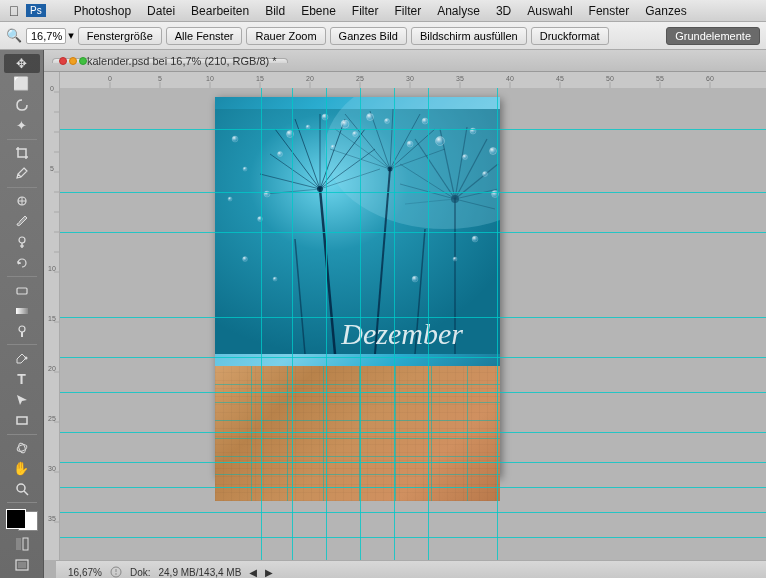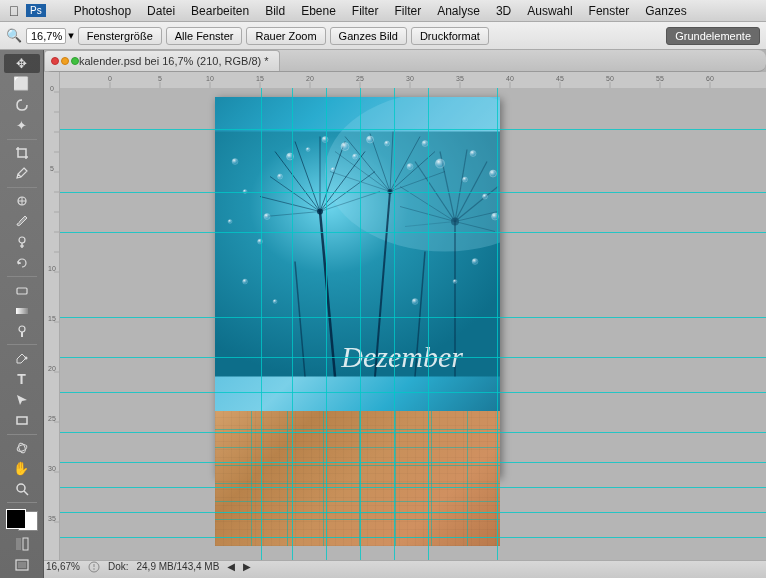--- a/index.html
+++ b/index.html
@@ -27,55 +27,55 @@
     .tool-btn.active { background: rgba(0,0,0,0.4); }
     .tool-separator { width: 30px; height: 1px; background: #888; margin: 2px 0; }
     .foreground-bg { width: 32px; height: 28px; position: relative; margin: 2px 0; cursor: pointer; }
     .fg-square { width: 20px; height: 20px; background: #000; border: 1px solid #fff; position: absolute; top: 0; left: 0; }
     .bg-square { width: 20px; height: 20px; background: #fff; border: 1px solid #888; position: absolute; bottom: 0; right: 0; }
 
     
     #canvas-area { flex: 1; display: flex; flex-direction: column; overflow: hidden; background: #b0b0b0; }
 
     
-    #tab-bar { height: 22px; background: linear-gradient(to bottom, #d0d0d0, #bfbfbf); border-bottom: 1px solid #999; display: flex; align-items: center; padding: 0; border-radius: 8px; }
+    #tab-bar { height: 22px; background: linear-gradient(to bottom, #d0d0d0, #bfbfbf); border-bottom: 1px solid #999; display: flex; align-items: center; padding: 8px; }
     .tab-item { background: linear-gradient(to bottom, #e8e8e8, #d5d5d5); border: 1px solid #aaa; border-bottom: none; border-radius: 4px 4px 0 0; padding: 2px 10px 2px 20px; font-size: 11px; color: #333; cursor: pointer; height: 100%; display: flex; align-items: center; position: relative; }
     .tab-dot { width: 8px; height: 8px; border-radius: 50%; background: #e04040; position: absolute; left: 6px; top: 50%; transform: translateY(-50%); border: 1px solid #c03030; }
     .tab-dot.orange { background: #f0a020; border-color: #d08010; }
     .tab-dot.green { background: #40c040; border-color: #30a030; }
 
     
     #scroll-area { flex: 1; display: flex; overflow: hidden; position: relative; }
     #ruler-v { width: 16px; background: #c8c8c8; border-right: 1px solid #aaa; flex-shrink: 0; position: relative; overflow: hidden; }
 
     #canvas-container { flex: 1; background: #b5b5b5; position: relative; overflow: hidden; }
 
     
     #ps-document { position: absolute; left: 155px; top: 25px; width: 285px; height: 380px; background: #fff; box-shadow: 2px 2px 8px rgba(0,0,0,0.4); }
 
     
-    #img-top { width: 100%; height: 314px; background: linear-gradient(135deg, #1a8aaa 0%, #2aaccf 20%, #5abfdf 40%, #7ad0e8 60%, #2aaccf 80%, #1a7a99 100%); position: relative; overflow: hidden; }
+    #img-top { width: 100%; height: 269px; background: linear-gradient(135deg, #1a8aaa 0%, #2aaccf 20%, #5abfdf 40%, #7ad0e8 60%, #2aaccf 80%, #1a7a99 100%); position: relative; overflow: hidden; }
 
     
     #img-bottom { width: 100%; height: 135px; background: #c8975a; position: relative; overflow: hidden; }
     .cork-texture { position: absolute; top: 0; left: 0; right: 0; bottom: 0; background: 
       repeating-linear-gradient(0deg, rgba(0,0,0,0.03) 0px, rgba(0,0,0,0.03) 1px, transparent 1px, transparent 8px),
       repeating-linear-gradient(90deg, rgba(0,0,0,0.03) 0px, rgba(0,0,0,0.03) 1px, transparent 1px, transparent 8px),
       linear-gradient(135deg, #d4a06a, #b8824a, #c8905a, #d09060, #b8784a); }
 
     
     .guide-h { position: absolute; left: 0; right: 0; height: 1px; background: rgba(0, 200, 200, 0.8); pointer-events: none; }
     .guide-v { position: absolute; top: 0; bottom: 0; width: 1px; background: rgba(0, 200, 200, 0.8); pointer-events: none; }
 
     
     .grid-line-h { position: absolute; left: 0; right: 0; height: 1px; background: rgba(0, 180, 180, 0.5); }
     .grid-line-v { position: absolute; top: 0; bottom: 0; width: 1px; background: rgba(0, 180, 180, 0.5); }
 
     
-    #status-bar { height: 18px; background: linear-gradient(to bottom, #d8d8d8, #c8c8c8); border-top: 1px solid #aaa; display: flex; align-items: flex-start; padding: 0 2px; font-size: 10px; color: #333; gap: 8px; }
+    #status-bar { height: 18px; background: linear-gradient(to bottom, #d8d8d8, #c8c8c8); border-top: 1px solid #aaa; display: flex; align-items: flex-end; padding: 0 12px; font-size: 10px; color: #333; gap: 8px; margin-left: 12px; }
     .status-zoom { font-size: 10px; }
     .nav-arrow { font-size: 10px; cursor: pointer; }
 
     
     #dandelion-svg { position: absolute; top: 0; left: 0; width: 100%; height: 100%; }
   </style>
 </head>
 <body>
 
 <div id="menu-bar">
@@ -100,20 +100,21 @@
   <div style="font-size:13px; color:#555;">🔍</div>
 
   <div class="zoom-display">
     <input class="zoom-input" type="text" value="16,7%" style="">
     <span>▾</span>
   </div>
   <button class="opt-btn">Fenstergröße</button>
   <button class="opt-btn">Alle Fenster</button>
   <button class="opt-btn">Rauer Zoom</button>
   <button class="opt-btn">Ganzes Bild</button>
+  <button class="opt-btn">Bildschirm ausfüllen</button>
   <button class="opt-btn">Druckformat</button>
   <button class="grundelemente-btn">Grundelemente</button>
 </div>
 
 <div id="main-area">
 
   <div id="toolbar">
     <div class="tool-btn active">✥</div>
     <div class="tool-btn">⬜</div>
     <div class="tool-btn">

